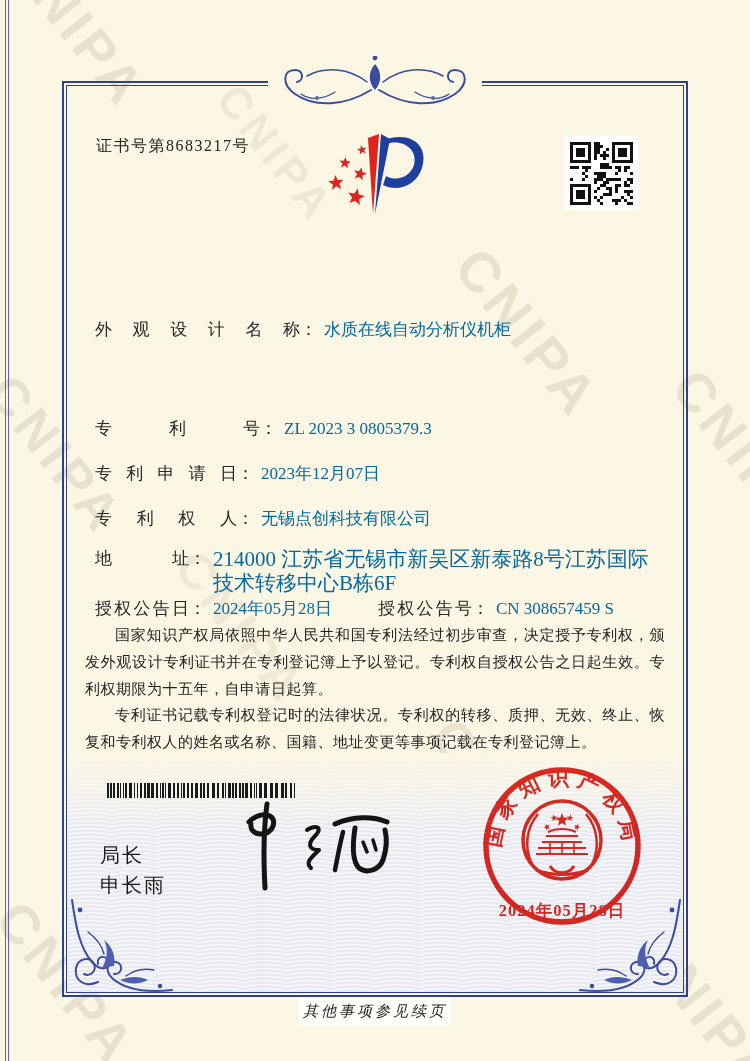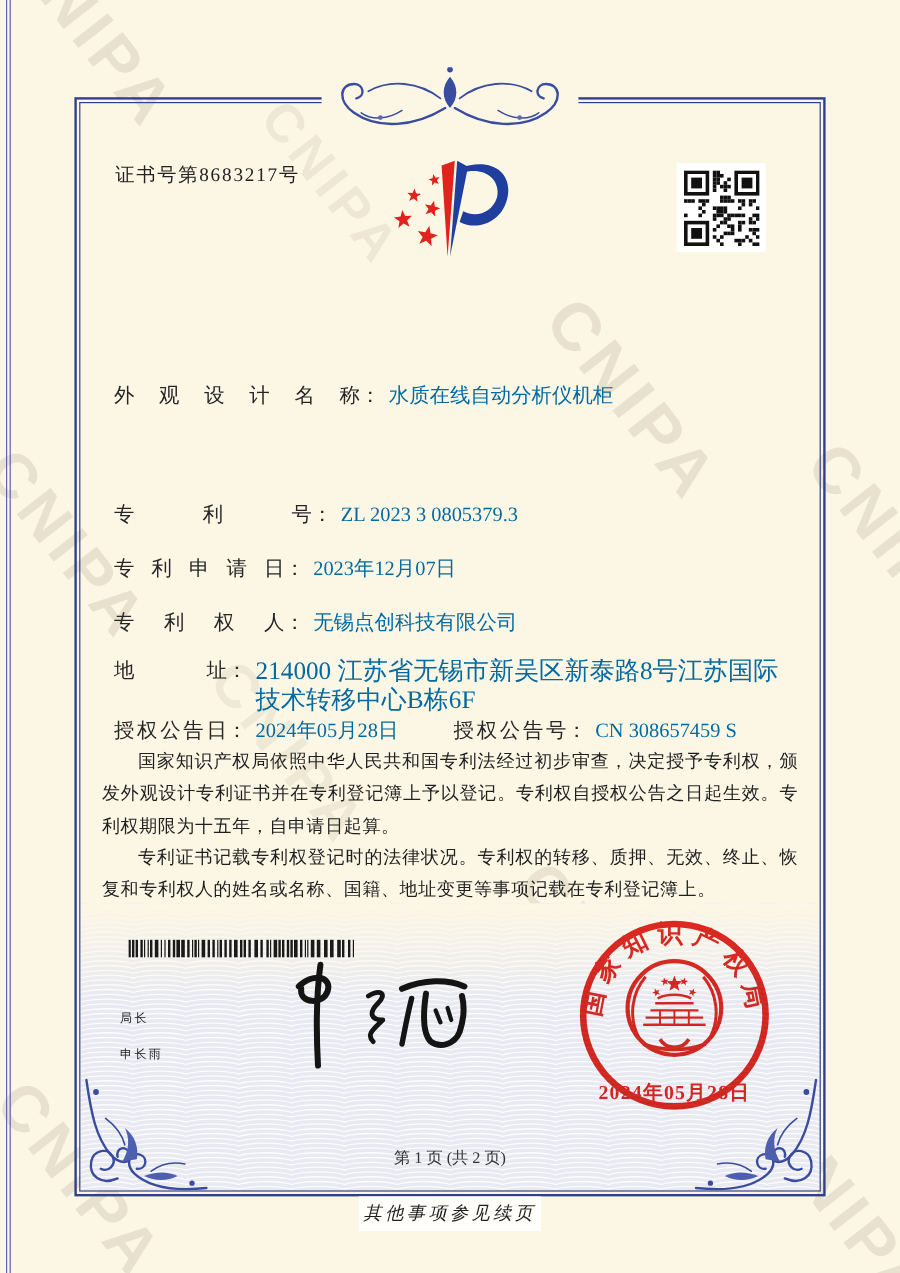--- a/index.html
+++ b/index.html
@@ -45,21 +45,21 @@
   .field-row{left:95px;font-size:17px;color:#262626;white-space:nowrap}
   .flabel{display:inline-block;text-align:justify;text-align-last:justify;vertical-align:top;color:#262626}
   .colon{margin-right:7px}
   .fvalue{color:#0369a1}
   .addr-val{display:inline-block;width:446px;white-space:normal;vertical-align:top;line-height:24px}
   .grant-no{position:absolute;left:283px;top:0;white-space:nowrap}
 
   .para{left:85px;width:580px;font-size:15px;line-height:27px;color:#1f1f1f;
       letter-spacing:.5px;text-indent:2em;text-align:justify}
 
-  .signer{font-family:"Liberation Sans","DejaVu Sans",sans-serif;font-size:10px;color:#1b1b1b;letter-spacing:2px}
+  .signer{font-family:"Liberation Sans","DejaVu Sans",sans-serif;font-size:20px;color:#1b1b1b;letter-spacing:2px}
 
   .seal-box{position:absolute;left:478px;top:762px;width:168px;height:168px;z-index:6;
       mix-blend-mode:multiply;opacity:.95}
   .seal-date{position:absolute;left:0;bottom:8px;width:100%;text-align:center;
       font-size:16.5px;font-weight:700;color:var(--seal-red);letter-spacing:1px}
 
   .page-num{left:62px;top:956px;width:626px;text-align:center;font-size:13.5px;color:#333;z-index:6;position:absolute}
 
   .note-box{position:absolute;left:50%;top:997px;transform:translateX(-50%);z-index:6;
       background:#fffefb;padding:5px 4px;font-size:15px;font-style:italic;
@@ -440,16 +440,15 @@
         <path d="M-14,-8 C-6,-12 6,-12 14,-8" stroke-width="2"></path>
         <path d="M-16,-4 H16 M-20,2 H20 M-24,8 H24 M-26,14 H26" stroke-width="2"></path>
         <path d="M-12,2 V14 M0,2 V14 M12,2 V14" stroke-width="1.6"></path>
         <path d="M-12,26 A14,14 0 0 0 12,26" stroke-width="3"></path>
         <path d="M-26,30 C-10,36 10,36 26,30" stroke-width="3"></path>
       </g>
     </svg>
     <div class="seal-date">2024年05月28日</div>
   </div>
 
-  <div class="page-num">第 1 页 (共 2 页)</div>
   <div class="note-box">其他事项参见续页</div>
 
 </div>
 
 </body></html>

